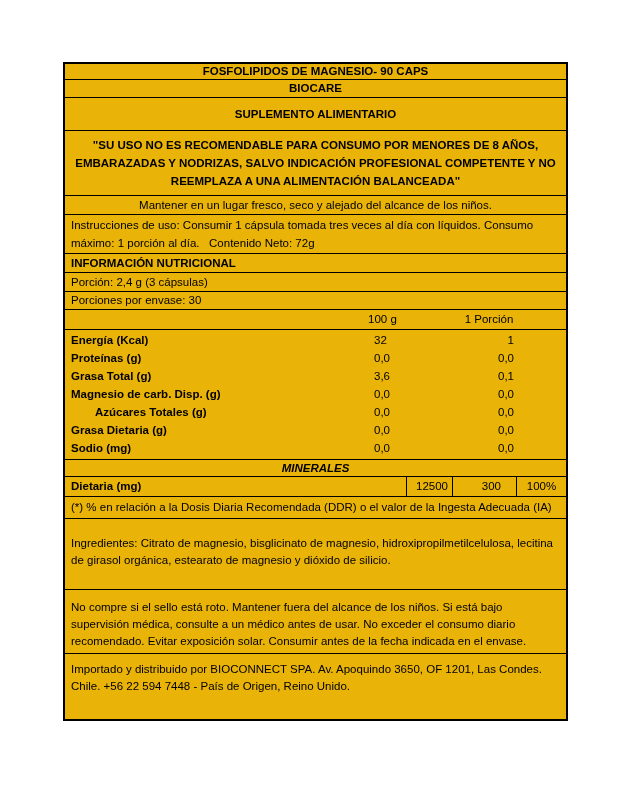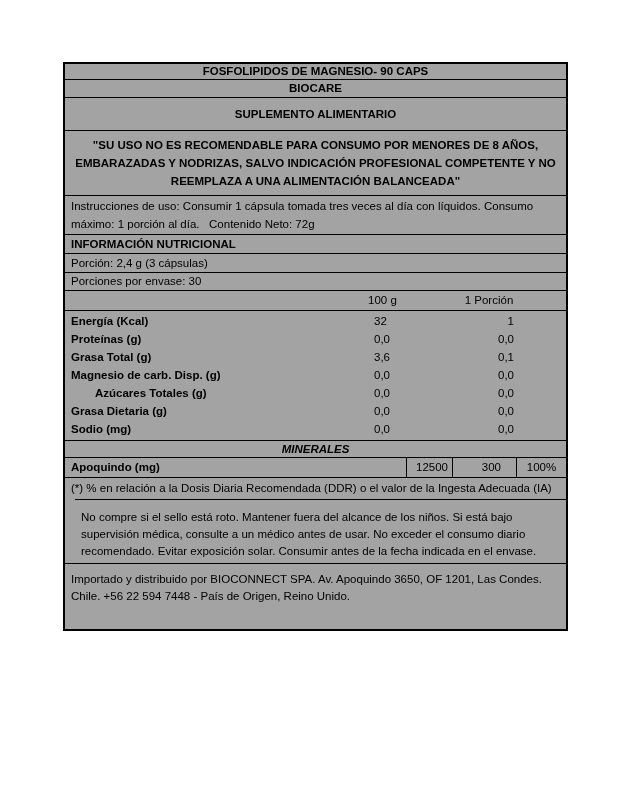--- a/index.html
+++ b/index.html
@@ -9,21 +9,21 @@
     font-family: "Liberation Sans", sans-serif;
     color: #000000;
     position: relative;
   }
   .sheet { position: absolute; inset: 0; background: #ffffff; }
 
   .label-table {
     position: absolute;
     left: 63px; top: 62px; width: 505px;
     border: 2px solid #000000;
-    background: #a3a3a3;
+    background: #eab308;
   }
   .t-row {
     font-size: 11.5px;
     line-height: 16px;
     padding: 1px 6px;
   }
   .t-row + .t-row { border-top: 1.5px solid #000000; }
   .bold { font-weight: bold; }
   .center { text-align: center; }
   .pre { white-space: pre-wrap; }
@@ -54,37 +54,38 @@
   .minerals-row { line-height: 14px; font-style: italic; }
 
   .mag-row { display: flex; padding: 0; line-height: 17px; }
   .m-label { width: 341px; font-weight: bold; padding: 1px 3px 1px 6px; }
   .m-c2 { width: 46px; border-left: 1.5px solid #000; text-align: right; padding: 1px 4px; }
   .m-c3 { width: 64px; border-left: 1.5px solid #000; text-align: right; padding: 1px 15px; }
   .m-c4 { flex: 1; border-left: 1.5px solid #000; text-align: center; padding: 1px 2px; }
 
   .footnote-row     { line-height: 16.5px; padding: 2px 6px; }
   .ingredients-row  { padding: 16px 6px 20px 6px; line-height: 17px; }
-  .precautions-row  { padding: 9px 6px 3px 6px; line-height: 17px; margin-left: 10px; }
+  .precautions-row  { padding: 9px 6px 3px 6px; line-height: 17px; }
   .distributor-row  { padding: 7px 6px 24px 6px; line-height: 17px; }
 </style>
 </head>
 <body>
 
 <div class="sheet">
   <div class="label-table">
 
     <div class="t-row center bold title-row">FOSFOLIPIDOS DE MAGNESIO- 90 CAPS</div>
 
     <div class="t-row center bold brand-row">BIOCARE</div>
 
     <div class="t-row center bold type-row">SUPLEMENTO ALIMENTARIO</div>
 
     <div class="t-row center bold warning-row">"SU USO NO ES RECOMENDABLE PARA CONSUMO POR MENORES DE 8 AÑOS, EMBARAZADAS Y NODRIZAS, SALVO INDICACIÓN PROFESIONAL COMPETENTE Y NO REEMPLAZA A UNA ALIMENTACIÓN BALANCEADA"</div>
 
+    <div class="t-row center storage-row">Mantener en un lugar fresco, seco y alejado del alcance de los niños.</div>
 
     <div class="t-row pre instructions-row">Instrucciones de uso: Consumir 1 cápsula tomada tres veces al día con líquidos. Consumo máximo: 1 porción al día.   Contenido Neto: 72g</div>
 
     <div class="t-row bold info-header-row">INFORMACIÓN NUTRICIONAL</div>
 
     <div class="t-row serving-row">Porción: 2,4 g (3 cápsulas)</div>
 
     <div class="t-row servings-row">Porciones por envase: 30</div>
 
     <div class="t-row cols-row">
@@ -134,27 +135,28 @@
         <span class="n-label">Sodio (mg)</span>
         <span class="n-v1">0,0</span>
         <span class="n-v2">0,0</span>
         <span class="n-tail"></span>
       </div>
     </div>
 
     <div class="t-row center bold minerals-row">MINERALES</div>
 
     <div class="t-row mag-row">
-      <span class="m-label">Apoquindo (mg)</span>
+      <span class="m-label">Dietaria (mg)</span>
       <span class="m-c2">12500</span>
       <span class="m-c3">300</span>
       <span class="m-c4">100%</span>
     </div>
 
     <div class="t-row footnote-row">(*) % en relación a la Dosis Diaria Recomendada (DDR) o el valor de la Ingesta Adecuada (IA)</div>
 
+    <div class="t-row ingredients-row">Ingredientes: Citrato de magnesio, bisglicinato de magnesio, hidroxipropilmetilcelulosa, lecitina de girasol orgánica, estearato de magnesio y dióxido de silicio.</div>
 
     <div class="t-row precautions-row">No compre si el sello está roto. Mantener fuera del alcance de los niños. Si está bajo supervisión médica, consulte a un médico antes de usar. No exceder el consumo diario recomendado. Evitar exposición solar. Consumir antes de la fecha indicada en el envase.</div>
 
     <div class="t-row distributor-row">Importado y distribuido por BIOCONNECT SPA. Av. Apoquindo 3650, OF 1201, Las Condes. Chile. +56 22 594 7448 - País de Origen, Reino Unido.</div>
 
   </div>
 </div>
 
 </body></html>

